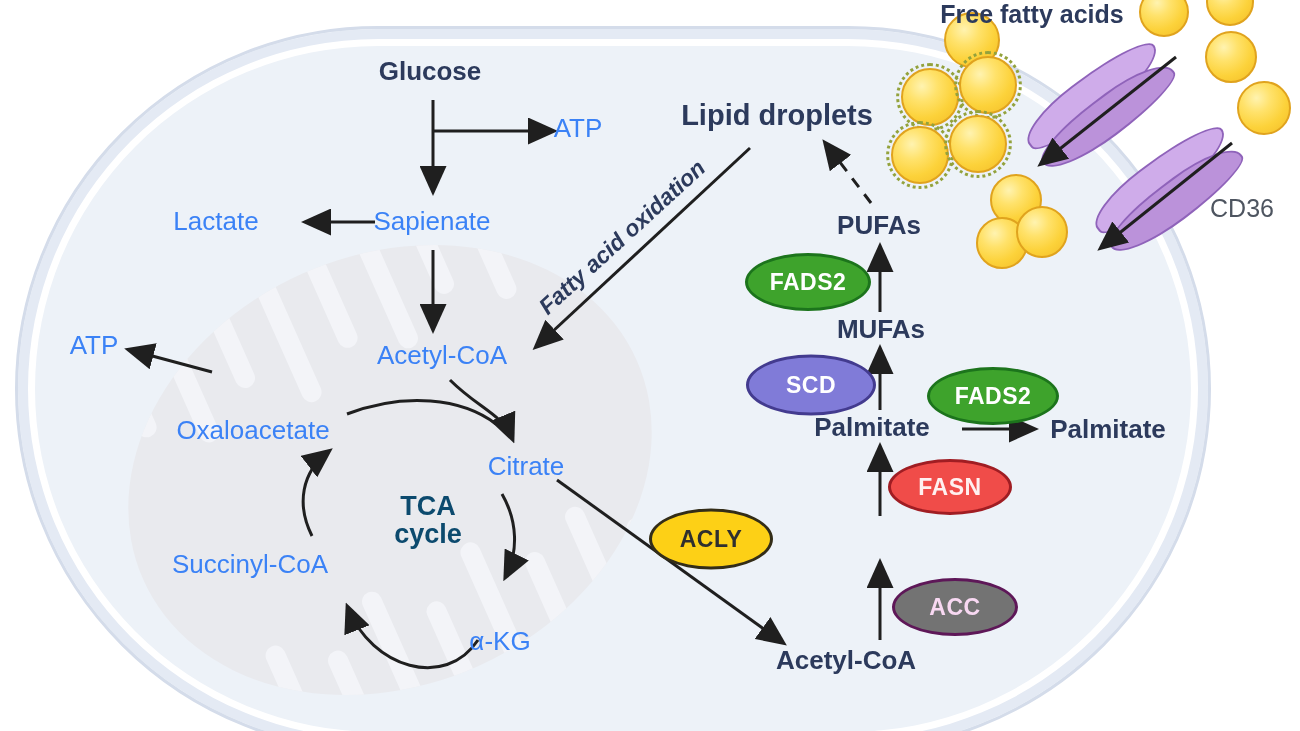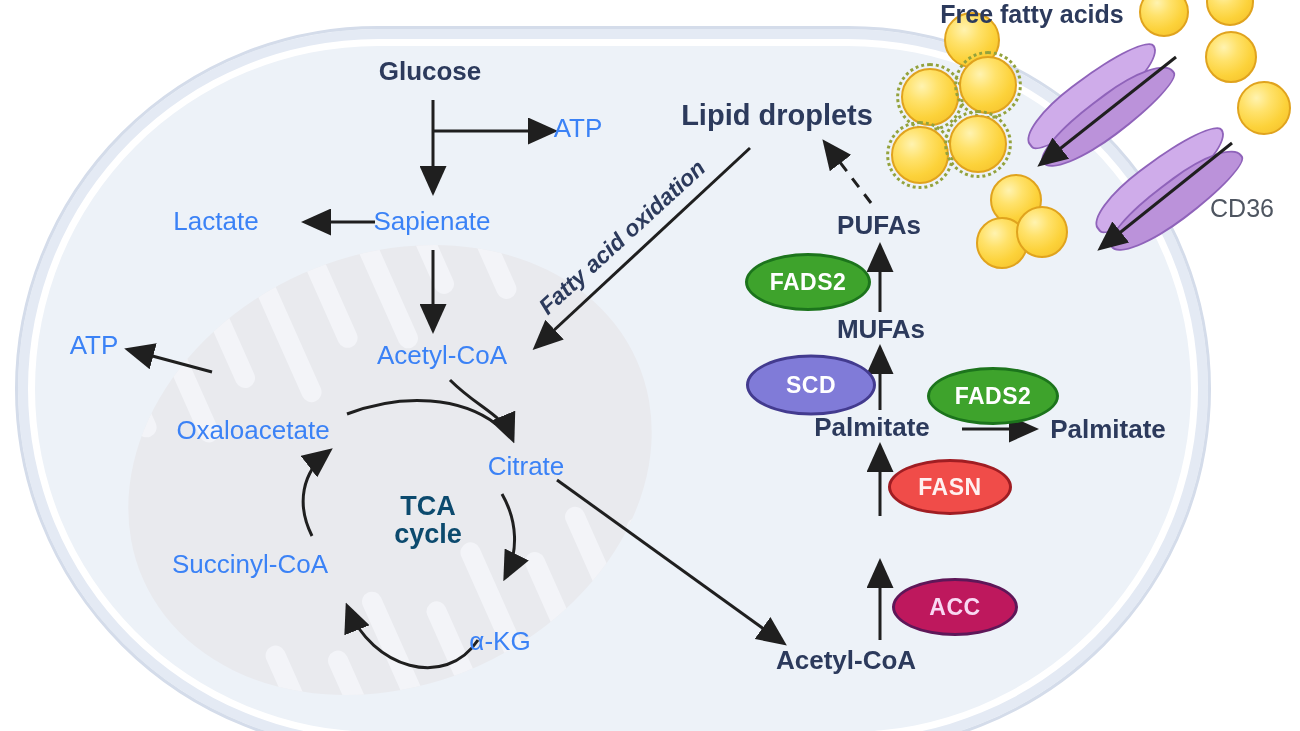--- a/index.html
+++ b/index.html
@@ -170,15 +170,16 @@
   <div class="lbl navy" style="left:872px; top:428px;">Palmitate</div>
   <div class="lbl navy" style="left:1108px; top:430px;">Palmitate</div>
   <div class="lbl navy" style="left:846px; top:661px;">Acetyl-CoA</div>
   <div class="lbl navy" style="left:1032px; top:14px; font-size:25px;">Free fatty acids</div>
   <div class="lbl gray-lbl" style="left:1242px; top:208px; font-size:25px;">CD36</div>
 
   <div class="enz" style="left: 808px; top: 282px; width: 120px; height: 52px; background-color: rgb(62, 163, 44); border-color: rgb(28, 116, 28); color: rgb(255, 255, 255);">FADS2</div>
   <div class="enz" style="left: 811px; top: 385px; width: 124px; height: 55px; background-color: rgb(128, 123, 216); border-color: rgb(67, 59, 143); color: rgb(255, 255, 255);">SCD</div>
   <div class="enz" style="left: 993px; top: 396px; width: 126px; height: 52px; background-color: rgb(62, 163, 44); border-color: rgb(28, 116, 28); color: rgb(255, 255, 255);">FADS2</div>
   <div class="enz" style="left: 950px; top: 487px; width: 118px; height: 50px; background-color: rgb(240, 76, 73); border-color: rgb(160, 29, 35); color: rgb(255, 240, 240);">FASN</div>
-  <div class="enz" style="left: 955px; top: 607px; width: 120px; height: 52px; background-color: #be185d; border-color: rgb(94, 23, 88); color: rgb(248, 216, 242);">ACC</div>
+  <div class="enz" style="left: 955px; top: 607px; width: 120px; height: 52px; background-color: #737373; border-color: rgb(94, 23, 88); color: rgb(248, 216, 242);">ACC</div>
+  <div class="enz" style="left: 711px; top: 539px; width: 118px; height: 55px; background-color: rgb(253, 208, 22); border-color: rgb(51, 45, 24); color: rgb(47, 47, 47);">ACLY</div>
 
 </div>
 
 </body></html>

